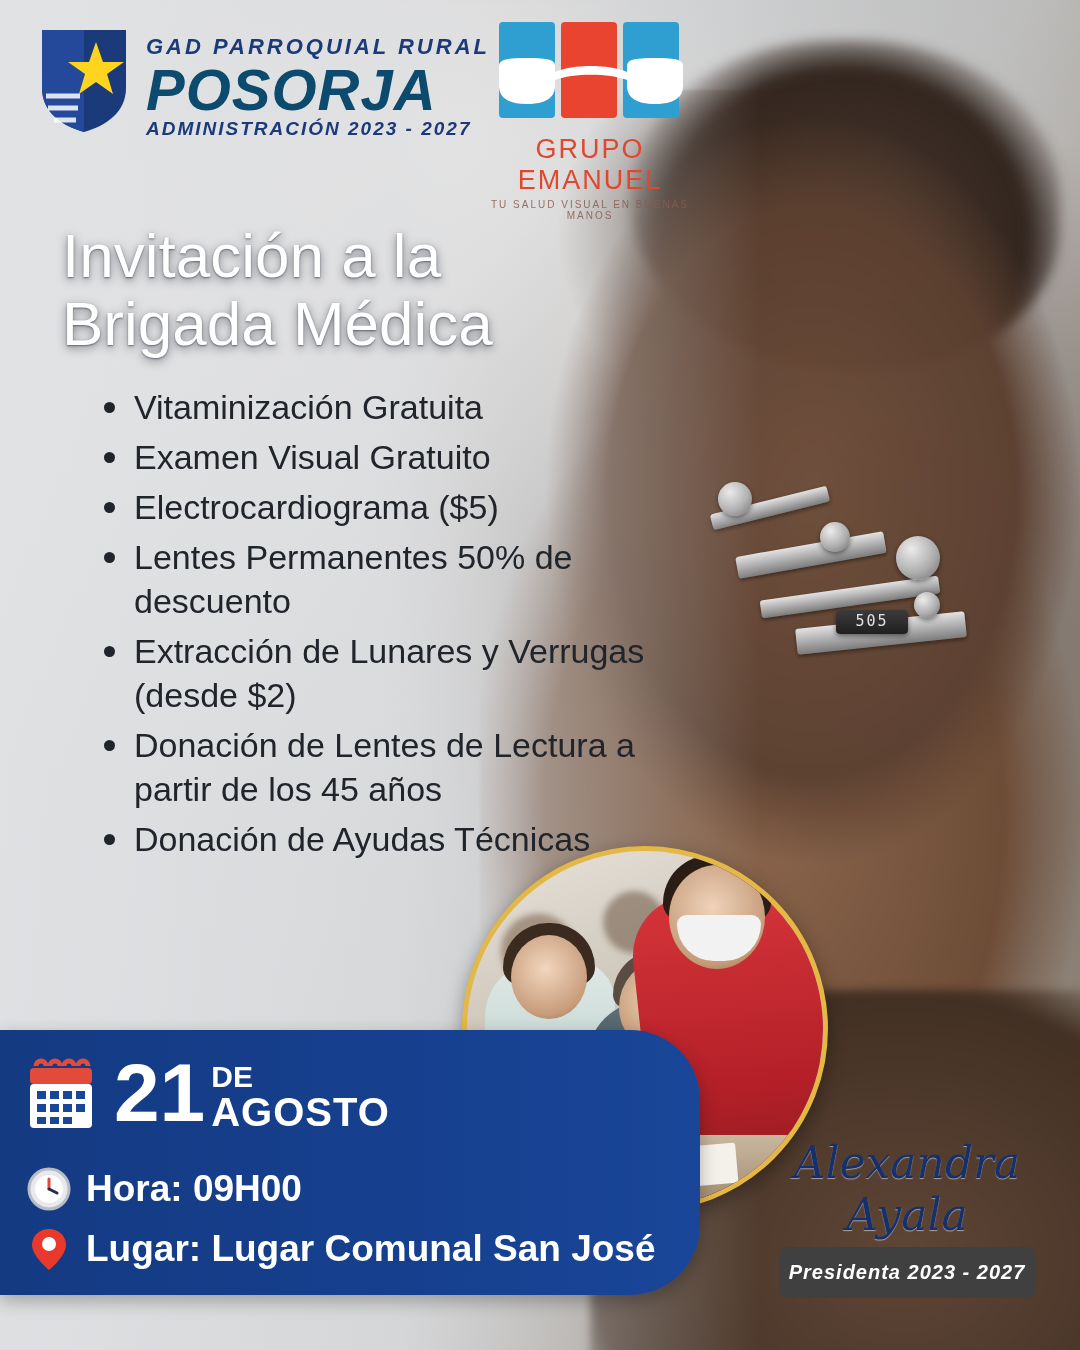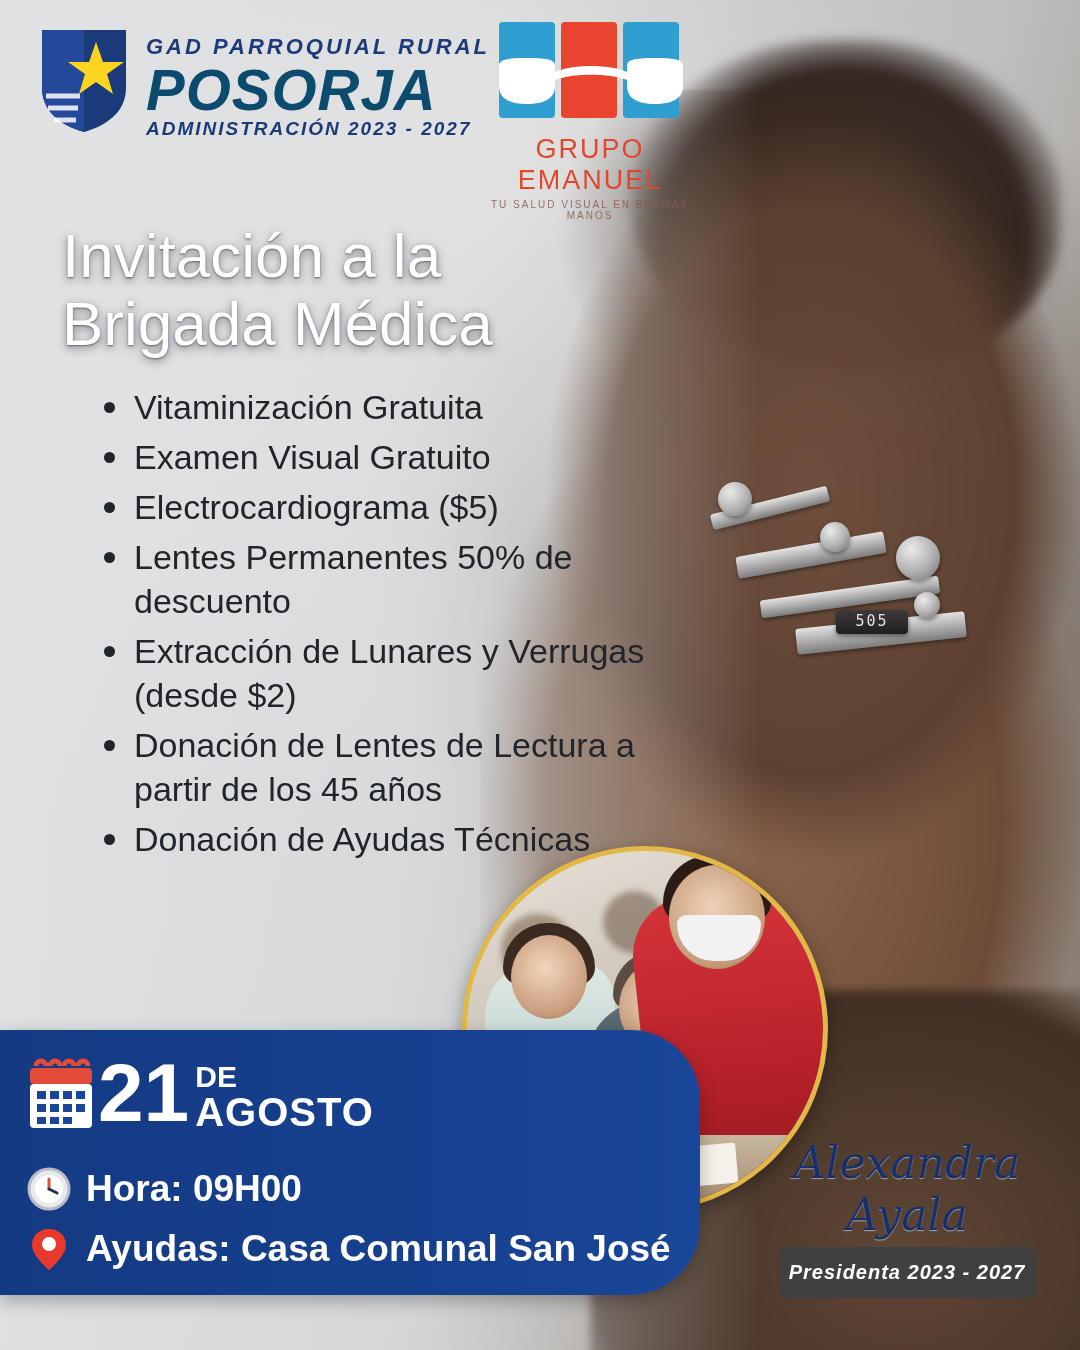--- a/index.html
+++ b/index.html
@@ -415,21 +415,21 @@
     display: flex;
     align-items: center;
   }
   .cal-icon { width: 74px; height: 78px; position: relative; }
   .date-big {
     font-family: "Liberation Sans", sans-serif;
     font-weight: bold;
     font-size: 82px;
     line-height: 78px;
     color: #ffffff;
-    margin-left: 0;
+    margin-left: 16px;
     text-align: center;
   }
   .date-stack {
     margin-left: 6px;
     color: #ffffff;
     font-family: "Liberation Sans", sans-serif;
     font-weight: bold;
   }
   .date-de { font-size: 30px; line-height: 30px; margin-top: 8px; }
   .date-month { font-size: 40px; line-height: 40px; letter-spacing: 1px; }
@@ -625,21 +625,21 @@
       <span>Hora: 09H00</span>
     </div>
 
     <div class="info-row info-lugar">
       <div class="info-icon">
         <svg viewBox="0 0 46 46" width="46" height="46" aria-hidden="true">
           <path d="M23 3 C13 3 6 10 6 19 C6 30 23 44 23 44 C23 44 40 30 40 19 C40 10 33 3 23 3 Z" fill="#e8392c"></path>
           <circle cx="23" cy="18" r="7" fill="#ffffff"></circle>
         </svg>
       </div>
-      <span>Ayudas: Casa Comunal San  José</span>
+      <span>Lugar: Lugar Comunal San  José</span>
     </div>
   </div>
 
   <div class="signature">
     <div class="sig-name">Alexandra Ayala</div>
     <div class="sig-role">Presidenta 2023 - 2027</div>
   </div>
 
 </div>
 

